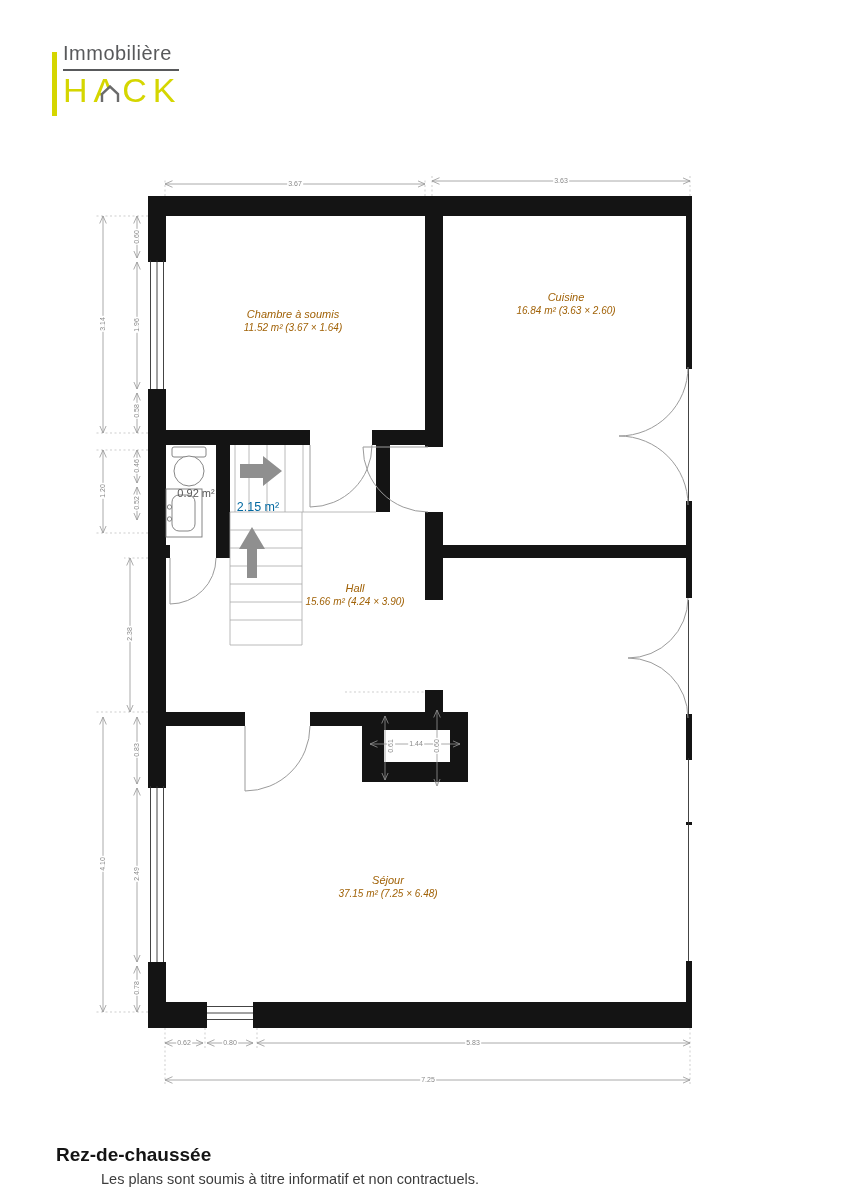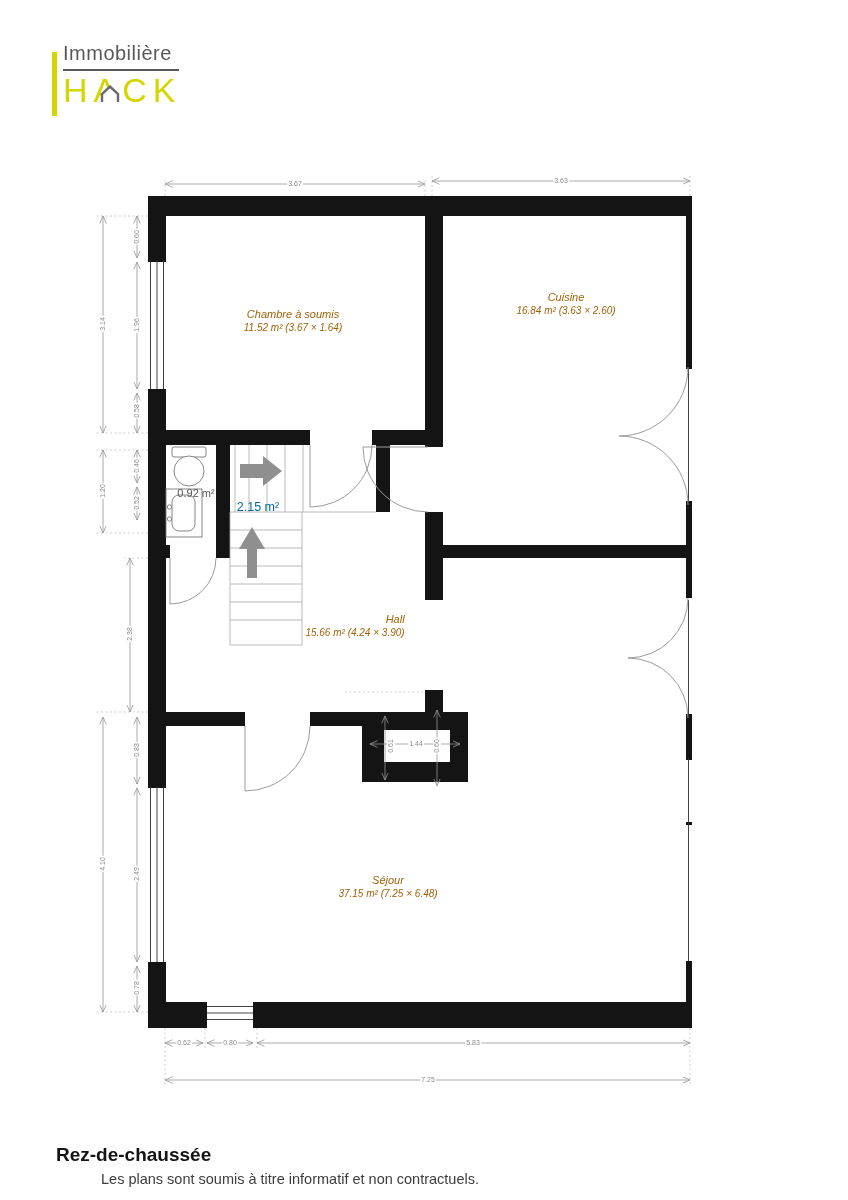--- a/index.html
+++ b/index.html
@@ -15,21 +15,21 @@
   .logo-bottom-wrap{position:relative;}
   .logo-bottom{font-size:34px;letter-spacing:6px;line-height:1.05;font-weight:400;}
   .logo-house{position:absolute;left:37px;top:12px;}
   
   .room-label{position:absolute;text-align:center;color:#a16207;transform:translate(-50%,0);
               white-space:nowrap;line-height:1.25;font-style:italic;}
   .rname{display:block;font-size:11px;}
   .rarea{display:block;font-size:10px;}
   .lbl-chambre{left:293px;top:308px;}
   .lbl-cuisine{left:566px;top:291px;}
-  .lbl-hall{left:355px;top:613px;text-align:right;}
+  .lbl-hall{left:355px;top:582px;}
   .lbl-sejour{left:388px;top:874px;}
   .lbl-wc{left:196px;top:487px;font-size:11px;color:#555;transform:translate(-50%,0);position:absolute;}
   .lbl-stairs{left:258px;top:500px;font-size:12.5px;color:#0369a1;transform:translate(-50%,0);position:absolute;}
   
   .dim{position:absolute;font-size:7px;color:#8a8a8a;background:#fff;line-height:1.1;
        padding:0 1px;transform:translate(-50%,-50%);white-space:nowrap;}
   .dim.rot{transform:translate(-50%,-50%) rotate(-90deg);}
   
   .footer{position:absolute;left:56px;top:1100px;}
   .footer-title{font-size:19px;font-weight:bold;color:#141414;margin-top:44px;}

